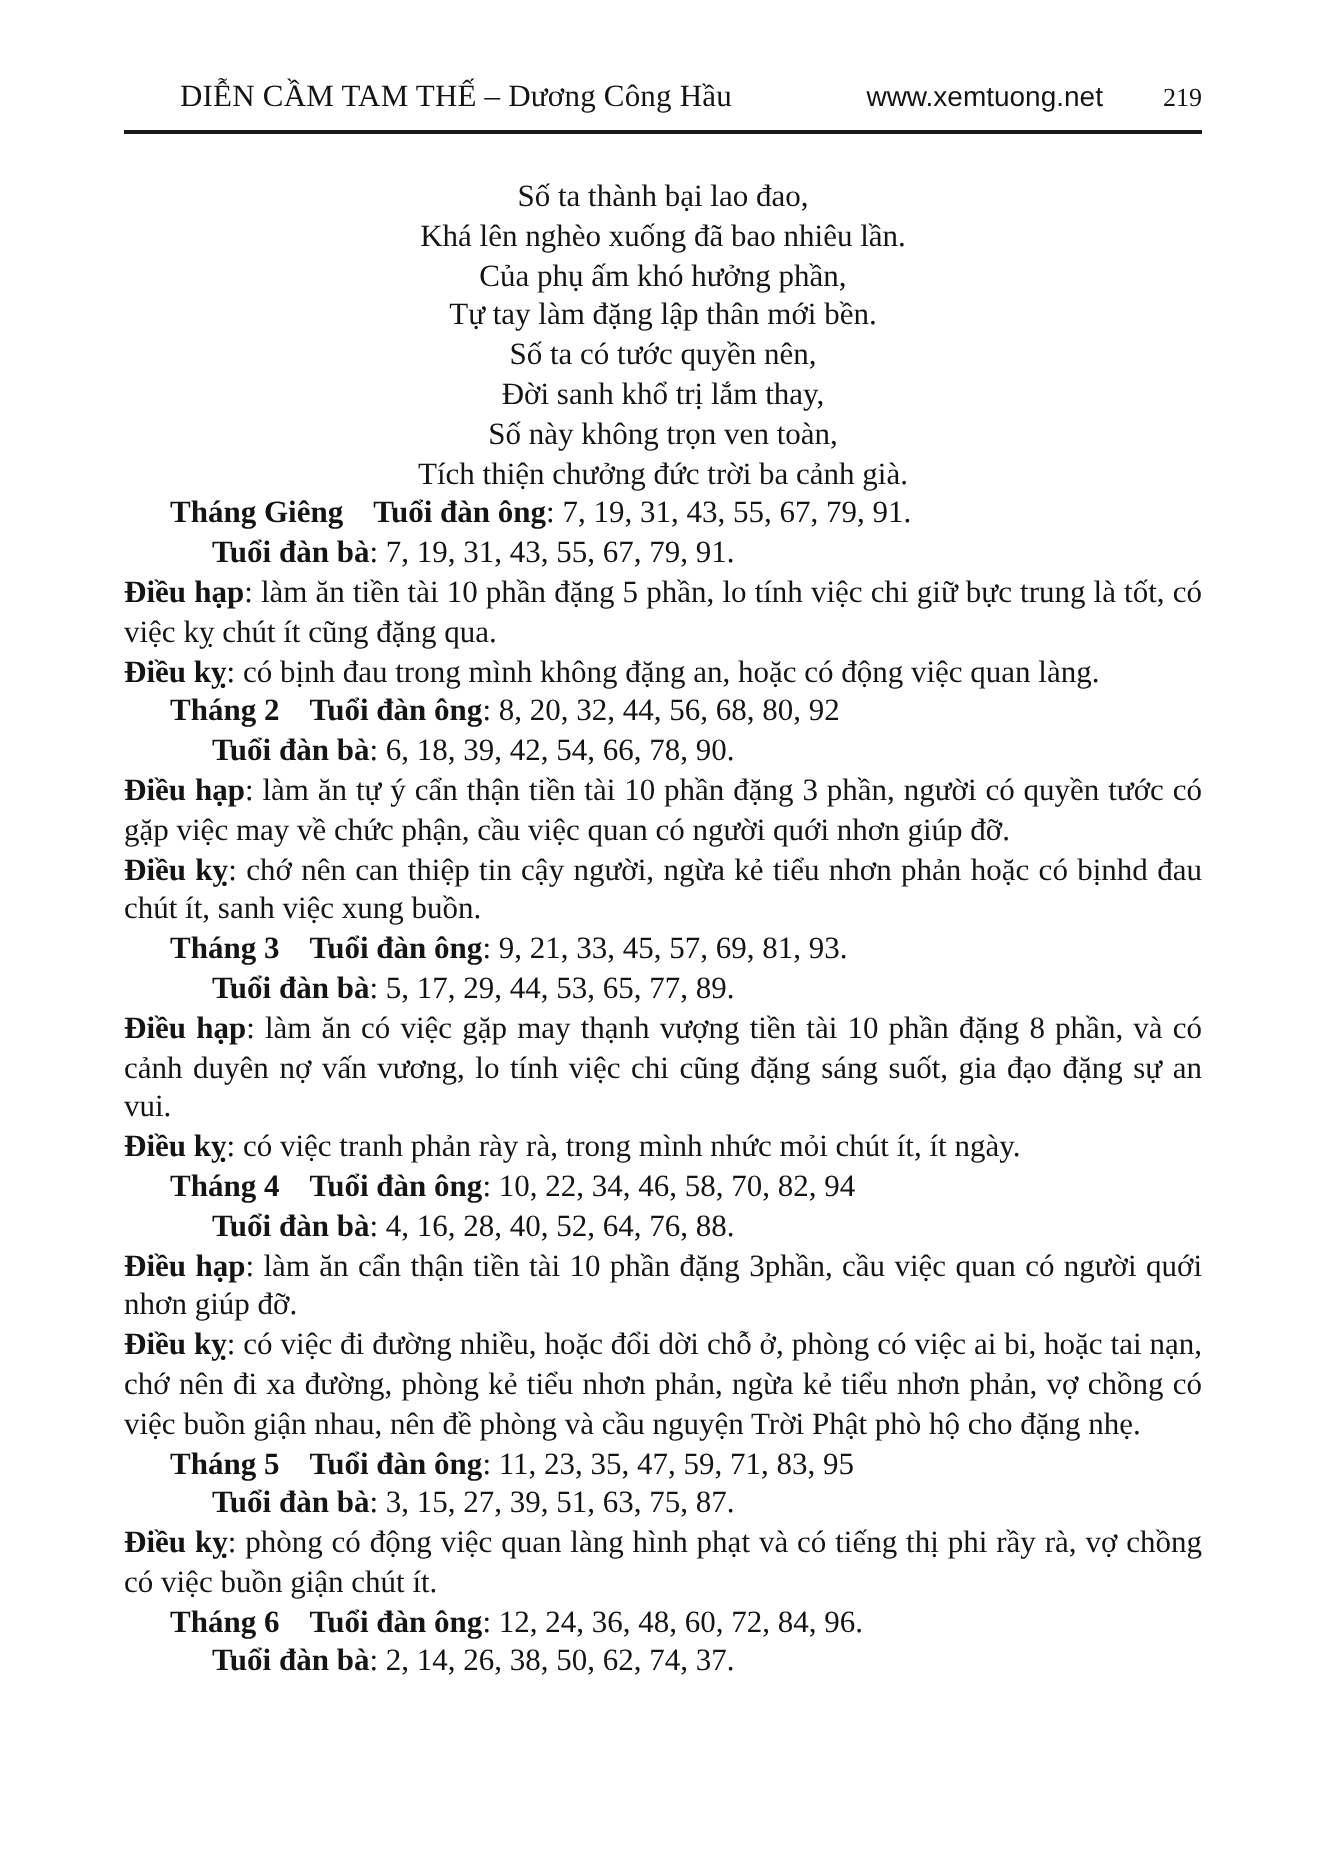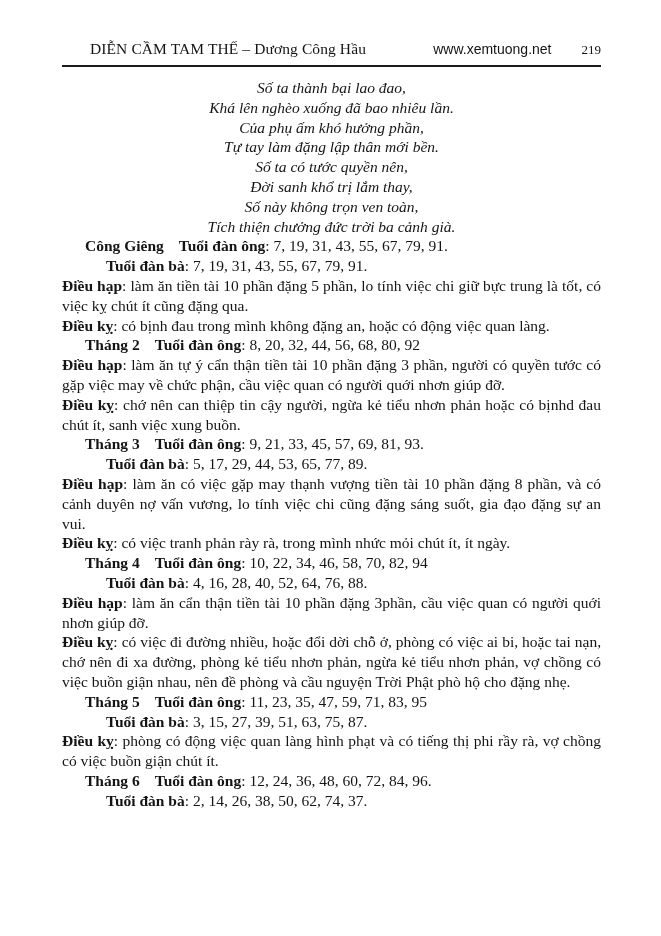--- a/index.html
+++ b/index.html
@@ -19,24 +19,23 @@
   .header {
     display: flex;
     align-items: baseline;
     border-bottom: 2px solid #1a1a1a;
     padding-bottom: 7px;
   }
   .title { flex: 1; font-size: 15.5px; letter-spacing: 0.1px; margin-left: 28px; }
   .site  { font-family: "Liberation Sans", sans-serif; font-size: 14px; }
   .pagenum { margin-left: 30px; font-size: 13px; }
   .poem {
-    margin-top: 11px;
+    margin-top: 22px;
     text-align: center;
     line-height: 19.8px;
-    font-style: italic;
   }
   .months { line-height: 19.8px; }
   .month-row  { padding-left: 23px; }
   .women-row  { padding-left: 44px; }
   .entry { margin: 0; text-align: justify; }
   .b { font-weight: bold; }
   .name { margin-right: 15px; }
 </style>
 </head>
 <body>
@@ -56,28 +55,29 @@
     <div class="poem-line">Tự tay làm đặng lập thân mới bền.</div>
     <div class="poem-line">Số ta có tước quyền nên,</div>
     <div class="poem-line">Đời sanh khổ trị lắm thay,</div>
     <div class="poem-line">Số này không trọn ven toàn,</div>
     <div class="poem-line">Tích thiện chưởng đức trời ba cảnh già.</div>
   </div>
 
   <div class="months">
 
     <section>
-      <div class="month-row"><span class="b name">Công Giêng</span><span class="b">Tuổi đàn ông</span><span>:</span> <span>7, 19, 31, 43, 55, 67, 79, 91.</span></div>
+      <div class="month-row"><span class="b name">Tháng Giêng</span><span class="b">Tuổi đàn ông</span><span>:</span> <span>7, 19, 31, 43, 55, 67, 79, 91.</span></div>
       <div class="women-row"><span class="b">Tuổi đàn bà</span><span>:</span> <span>7, 19, 31, 43, 55, 67, 79, 91.</span></div>
       <p class="entry"><span class="b">Điều hạp</span><span>:</span> <span>làm ăn tiền tài 10 phần đặng 5 phần, lo tính việc chi giữ bực trung là tốt, có việc kỵ chút ít cũng đặng qua.</span></p>
       <p class="entry"><span class="b">Điều kỵ</span><span>:</span> <span>có bịnh đau trong mình không đặng an, hoặc có động việc quan làng.</span></p>
     </section>
 
     <section>
       <div class="month-row"><span class="b name">Tháng 2</span><span class="b">Tuổi đàn ông</span><span>:</span> <span>8, 20, 32, 44, 56, 68, 80, 92</span></div>
+      <div class="women-row"><span class="b">Tuổi đàn bà</span><span>:</span> <span>6, 18, 39, 42, 54, 66, 78, 90.</span></div>
       <p class="entry"><span class="b">Điều hạp</span><span>:</span> <span>làm ăn tự ý cẩn thận tiền tài 10 phần đặng 3 phần,  người có quyền tước có gặp việc may về chức phận,  cầu việc quan có người quới nhơn giúp đỡ.</span></p>
       <p class="entry"><span class="b">Điều kỵ</span><span>:</span> <span>chớ nên can thiệp tin cậy người, ngừa kẻ tiểu nhơn phản hoặc có bịnhd đau chút ít, sanh việc xung buồn.</span></p>
     </section>
 
     <section>
       <div class="month-row"><span class="b name">Tháng 3</span><span class="b">Tuổi đàn ông</span><span>:</span> <span>9, 21, 33, 45, 57, 69, 81, 93.</span></div>
       <div class="women-row"><span class="b">Tuổi đàn bà</span><span>:</span> <span>5, 17, 29, 44, 53, 65, 77, 89.</span></div>
       <p class="entry"><span class="b">Điều hạp</span><span>:</span> <span>làm ăn có việc gặp may thạnh vượng tiền tài 10 phần đặng 8 phần,  và có cảnh duyên nợ vấn vương, lo tính việc chi cũng đặng sáng suốt, gia đạo đặng sự an vui.</span></p>
       <p class="entry"><span class="b">Điều kỵ</span><span>:</span> <span>có việc tranh phản rày rà, trong mình nhức mỏi chút ít, ít ngày.</span></p>
     </section>

